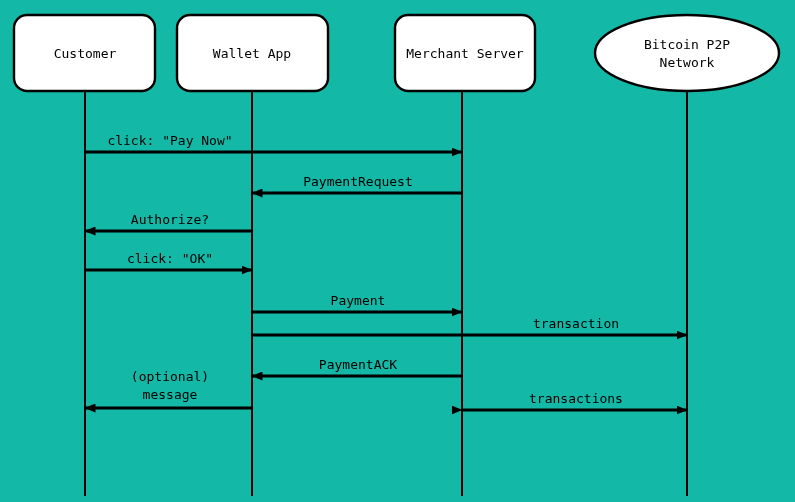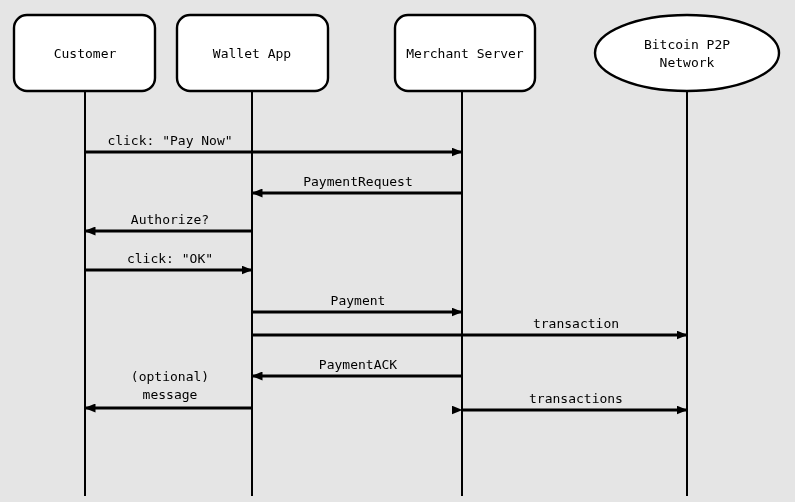--- a/index.html
+++ b/index.html
@@ -1,18 +1,18 @@
 <!DOCTYPE html>
 <html><head>
 <meta charset="utf-8">
 <style>
   html,body{margin:0;padding:0;background:#ffffff;}
   body{width:795px;height:502px;overflow:hidden;
        font-family:"DejaVu Sans Mono","Liberation Mono",monospace;}
-  #stage{position:relative;width:795px;height:502px;background:#e5e5e5;}
+  #stage{position:relative;width:795px;height:502px;background:#14b8a6;}
   svg#diagram{position:absolute;left:0;top:0;width:795px;height:502px;}
   .node-label{font-family:"DejaVu Sans Mono","Liberation Mono",monospace;
               font-size:13px;fill:#000;text-anchor:middle;dominant-baseline:middle;}
   .msg-label{font-family:"DejaVu Sans Mono","Liberation Mono",monospace;
              font-size:13px;fill:#000;text-anchor:middle;}
   .shape{fill:#ffffff;stroke:#000000;stroke-width:2.4;}
   .lifeline{stroke:#000000;stroke-width:2;}
   .arrow-line{stroke:#000000;stroke-width:3;}
 </style>
 </head>

